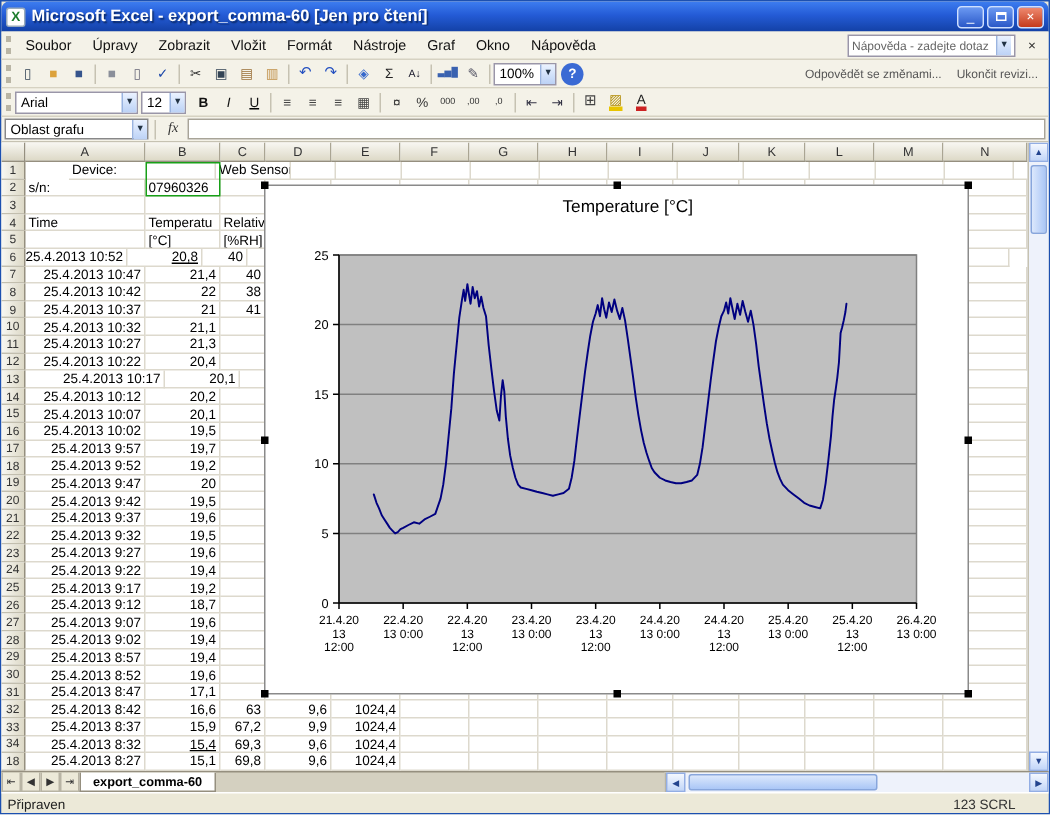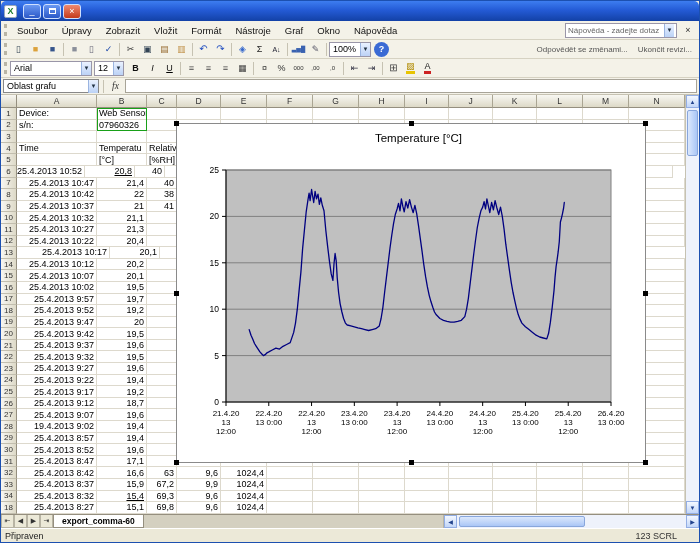--- a/index.html
+++ b/index.html
@@ -76,20 +76,21 @@
   .statusbar{height:14px;background:#ece9d8;border-top:1px solid #fff;display:flex;align-items:center;font-size:9px;color:#222;padding:0 4px}
   .statusbar .right{margin-left:auto;padding-right:18px;color:#333}
 </style>
 </head>
 <body>
 
 <div class="win">
 
   <div class="titlebar">
     <span class="appicon">X</span>
+    <span class="title">Microsoft Excel - export_comma-60 [Jen pro čtení]</span>
     <span class="wb">_</span>
     <span class="wb">
         <span class="maxglyph"></span>
       </span>
     <span class="wb close">×</span>
   </div>
 
   <div class="menubar">
     <span class="grip"></span>
     <div id="menus" style="display:flex">
@@ -275,21 +276,21 @@
         <div class="ch" style="width: 44px; flex: 0 0 auto;">I</div>
         <div class="ch" style="width: 44px; flex: 0 0 auto;">J</div>
         <div class="ch" style="width: 44px; flex: 0 0 auto;">K</div>
         <div class="ch" style="width: 46px; flex: 0 0 auto;">L</div>
         <div class="ch" style="width: 46px; flex: 0 0 auto;">M</div>
         <div class="ch" style="width: 56px; flex: 0 0 auto;">N</div>
       </div>
     <div id="grid">
         <div class="rrow">
           <div class="rh">1</div>
-          <div class="cl" style="width: 80px; flex: 0 0 auto;">Device:</div>
+          <div class="cl" style="width: 98px; flex: 0 0 auto; margin-left: 29px;">Device:</div>
           <div class="cl" style="width: 50px; flex: 0 0 auto;">Web Sensor</div>
           <div class="cl" style="width: 30px; flex: 0 0 auto;"></div>
           <div class="cl" style="width: 44px; flex: 0 0 auto;"></div>
           <div class="cl" style="width: 46px; flex: 0 0 auto;"></div>
           <div class="cl" style="width: 46px; flex: 0 0 auto;"></div>
           <div class="cl" style="width: 46px; flex: 0 0 auto;"></div>
           <div class="cl" style="width: 46px; flex: 0 0 auto;"></div>
           <div class="cl" style="width: 44px; flex: 0 0 auto;"></div>
           <div class="cl" style="width: 44px; flex: 0 0 auto;"></div>
           <div class="cl" style="width: 44px; flex: 0 0 auto;"></div>
@@ -734,21 +735,21 @@
           <div class="cl" style="width: 46px; flex: 0 0 auto;"></div>
           <div class="cl" style="width: 44px; flex: 0 0 auto;"></div>
           <div class="cl" style="width: 44px; flex: 0 0 auto;"></div>
           <div class="cl" style="width: 44px; flex: 0 0 auto;"></div>
           <div class="cl" style="width: 46px; flex: 0 0 auto;"></div>
           <div class="cl" style="width: 46px; flex: 0 0 auto;"></div>
           <div class="cl" style="width: 56px; flex: 0 0 auto;"></div>
         </div>
         <div class="rrow">
           <div class="rh">28</div>
-          <div class="cl r" style="width: 80px; flex: 0 0 auto;">19.4.2013 9:02</div>
+          <div class="cl r" style="width: 80px; flex: 0 0 auto;">25.4.2013 9:02</div>
           <div class="cl r" style="width: 50px; flex: 0 0 auto;">19,4</div>
           <div class="cl" style="width: 30px; flex: 0 0 auto;"></div>
           <div class="cl" style="width: 44px; flex: 0 0 auto;"></div>
           <div class="cl" style="width: 46px; flex: 0 0 auto;"></div>
           <div class="cl" style="width: 46px; flex: 0 0 auto;"></div>
           <div class="cl" style="width: 46px; flex: 0 0 auto;"></div>
           <div class="cl" style="width: 46px; flex: 0 0 auto;"></div>
           <div class="cl" style="width: 44px; flex: 0 0 auto;"></div>
           <div class="cl" style="width: 44px; flex: 0 0 auto;"></div>
           <div class="cl" style="width: 44px; flex: 0 0 auto;"></div>

